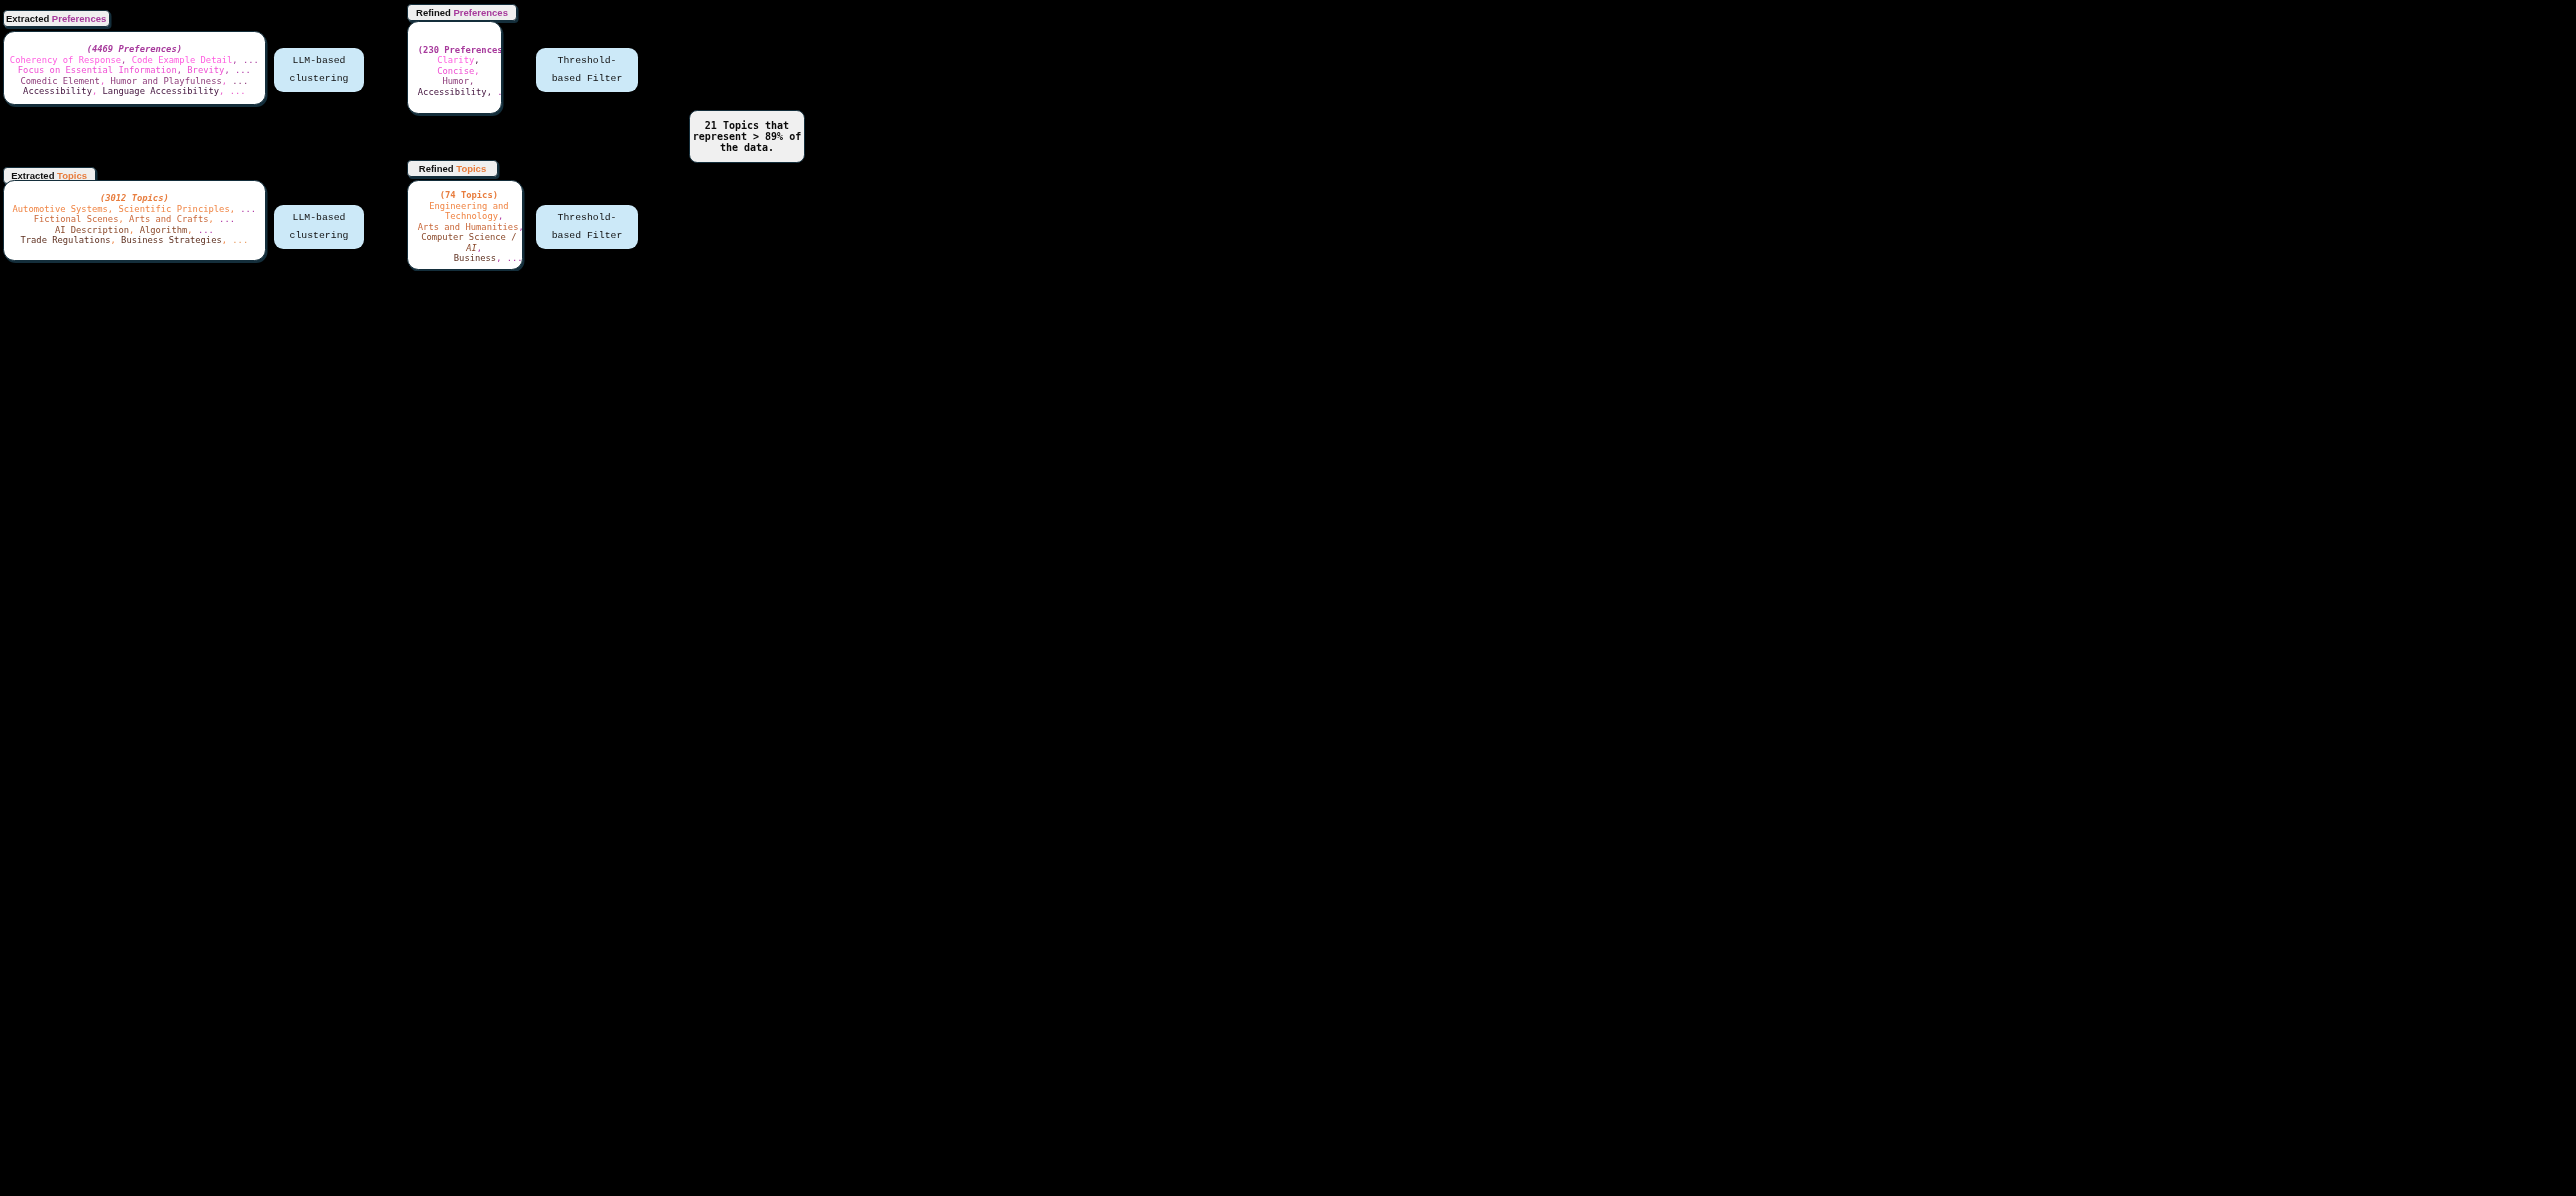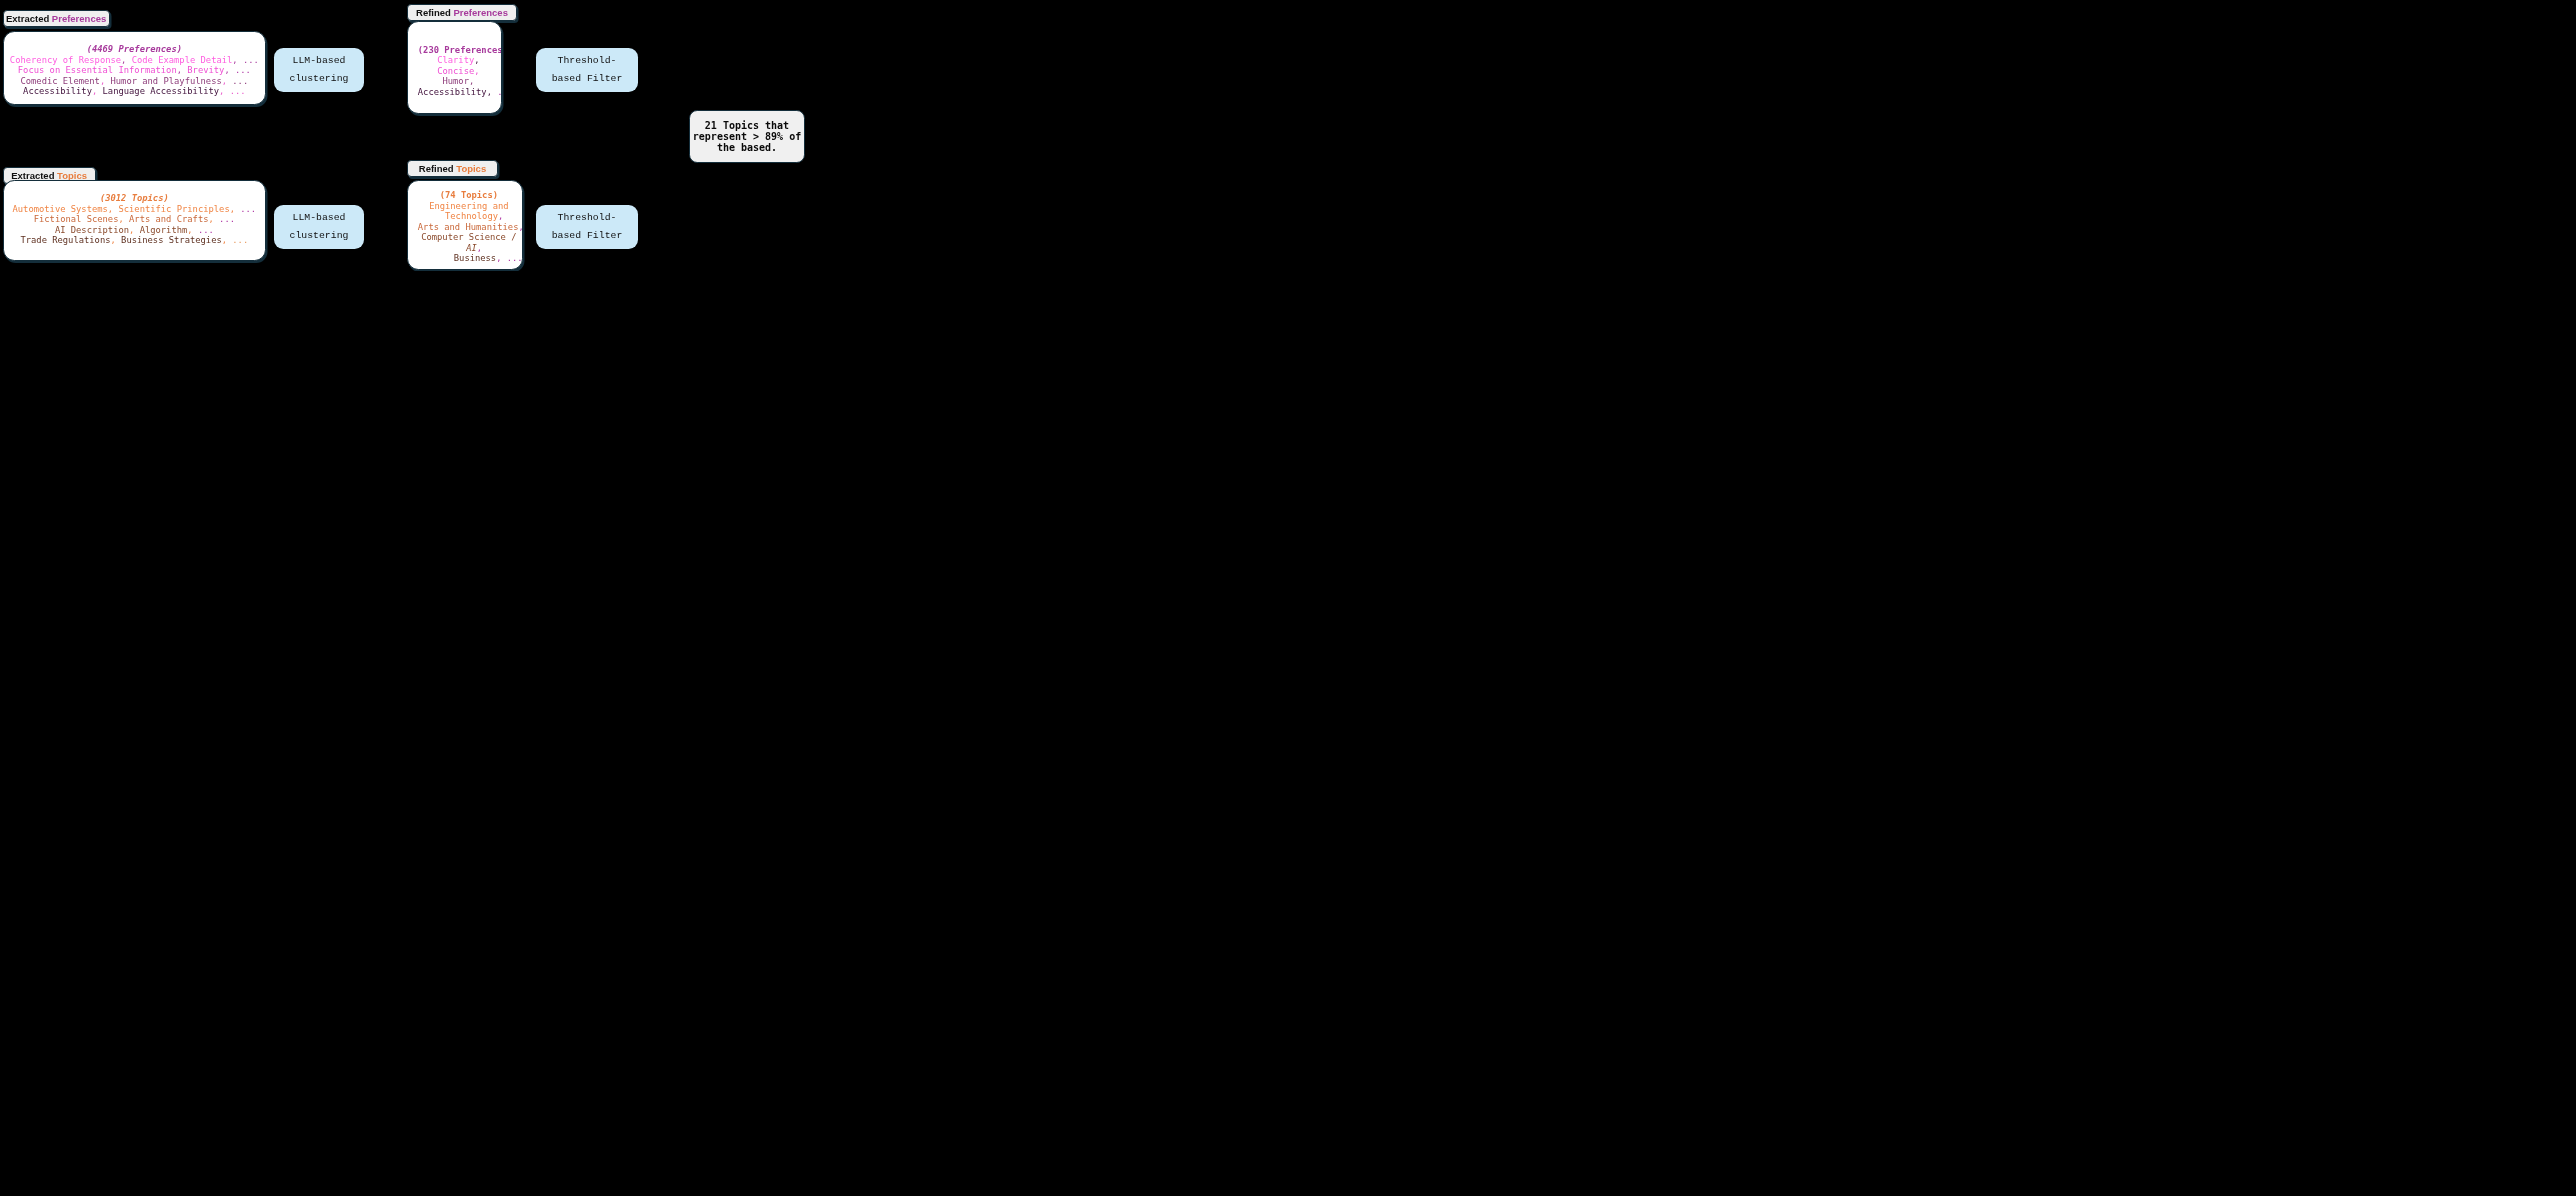--- a/index.html
+++ b/index.html
@@ -65,21 +65,21 @@
   </div>
 
   <div class="proc" style="left:536px;top:48px;width:102px;height:44px;">
     <div>Threshold-</div>
     <div>based Filter</div>
   </div>
 
   <div class="result" style="left:689px;top:110px;width:116px;height:53px;">
     <div>21 Topics that</div>
     <div>represent &gt; 89% of</div>
-    <div>the based.</div>
+    <div>the data.</div>
   </div>
 
   <div class="chip" style="left:2.6px;top:167px;width:93px;height:17px;"><span style="color: rgb(17, 17, 17);">Extracted </span><span style="color: rgb(232, 125, 62);">Topics</span></div>
 
   <div class="card" style="left:2.6px;top:180px;width:263px;height:81px;padding:12px 2.1px 0 2.6px;">
     <div class="flow-line hdr italic"><span style="color: rgb(232, 125, 62);">(3012 Topics)</span></div>
     <div class="flow-line"><span style="color: rgb(240, 132, 67);">Automotive Systems</span><span style="color: rgb(240, 132, 67);">, </span><span style="color: rgb(240, 132, 67);">Scientific Principles</span><span style="color: rgb(240, 132, 67);">, </span><span style="color: rgb(173, 50, 162);">...</span></div>
     <div class="flow-line"><span style="color: rgb(201, 104, 58);">Fictional Scenes</span><span style="color: rgb(240, 132, 67);">, </span><span style="color: rgb(201, 104, 58);">Arts and Crafts</span><span style="color: rgb(240, 132, 67);">, </span><span style="color: rgb(173, 50, 162);">...</span></div>
     <div class="flow-line"><span style="color: rgb(138, 74, 44);">AI Description</span><span style="color: rgb(240, 132, 67);">, </span><span style="color: rgb(138, 74, 44);">Algorithm</span><span style="color: rgb(240, 132, 67);">, </span><span style="color: rgb(173, 50, 162);">...</span></div>
     <div class="flow-line"><span style="color: rgb(94, 48, 32);">Trade Regulations</span><span style="color: rgb(240, 132, 67);">, </span><span style="color: rgb(94, 48, 32);">Business Strategies</span><span style="color: rgb(240, 132, 67);">, </span><span style="color: rgb(232, 154, 95);">...</span></div>

